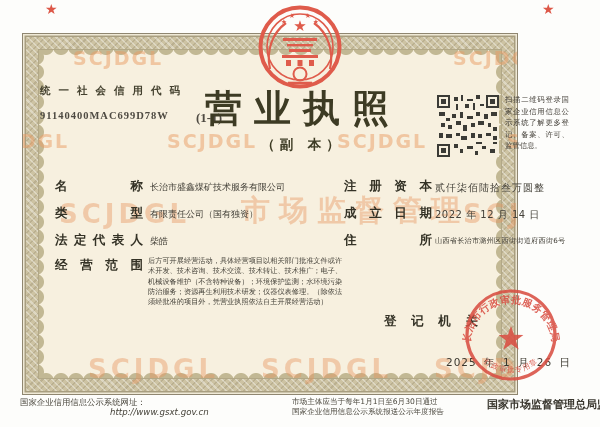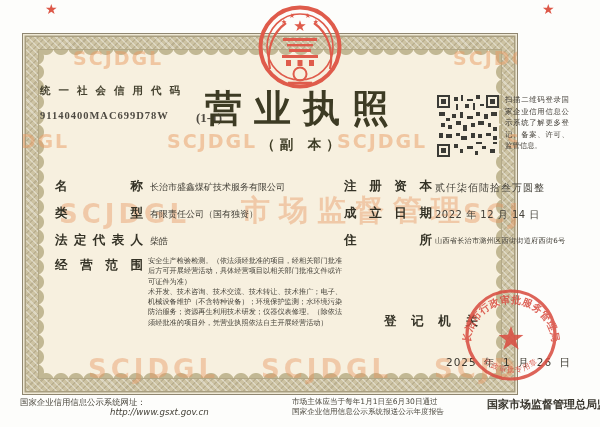--- a/index.html
+++ b/index.html
@@ -187,23 +187,21 @@
 <div class="abs z2 fvalue" style="left:150px;top:181px;">长治市盛鑫煤矿技术服务有限公司</div>
 
 <div class="abs z2 flabel" style="left:55px;top:205px;">类型</div>
 <div class="abs z2 fvalue" style="left:150px;top:208px;">有限责任公司（国有独资）</div>
 
 <div class="abs z2 flabel" style="left:55px;top:232px;">法定代表人</div>
 <div class="abs z2 fvalue" style="left:150px;top:235px;">柴皓</div>
 
 <div class="abs z2 flabel" style="left:55px;top:257px;">经营范围</div>
 <div class="abs z2" style="left:148px;top:256px;">
-  <div class="scope-line">安全生产检验检测。（依法须经批准的项目，经相关部门批准</div>
   <div class="scope-line">后方可开展经营活动，具体经营项目以相关部门批准文件或许</div>
-  <div class="scope-line">可证件为准）</div>
   <div class="scope-line">术开发、技术咨询、技术交流、技术转让、技术推广；电子、</div>
   <div class="scope-line">机械设备维护（不含特种设备）；环境保护监测；水环境污染</div>
   <div class="scope-line">防治服务；资源再生利用技术研发；仪器仪表修理。（除依法</div>
   <div class="scope-line">须经批准的项目外，凭营业执照依法自主开展经营活动）</div>
 </div>
 
 <div class="abs z2 flabel" style="left:344px;top:178px;">注册资本</div>
 <div class="abs z2 fvalue fvalue-cap" style="left:435px;top:181px;">贰仟柒佰陆拾叁万圆整</div>
 
 <div class="abs z2 flabel" style="left:344px;top:205px;">成立日期</div>

